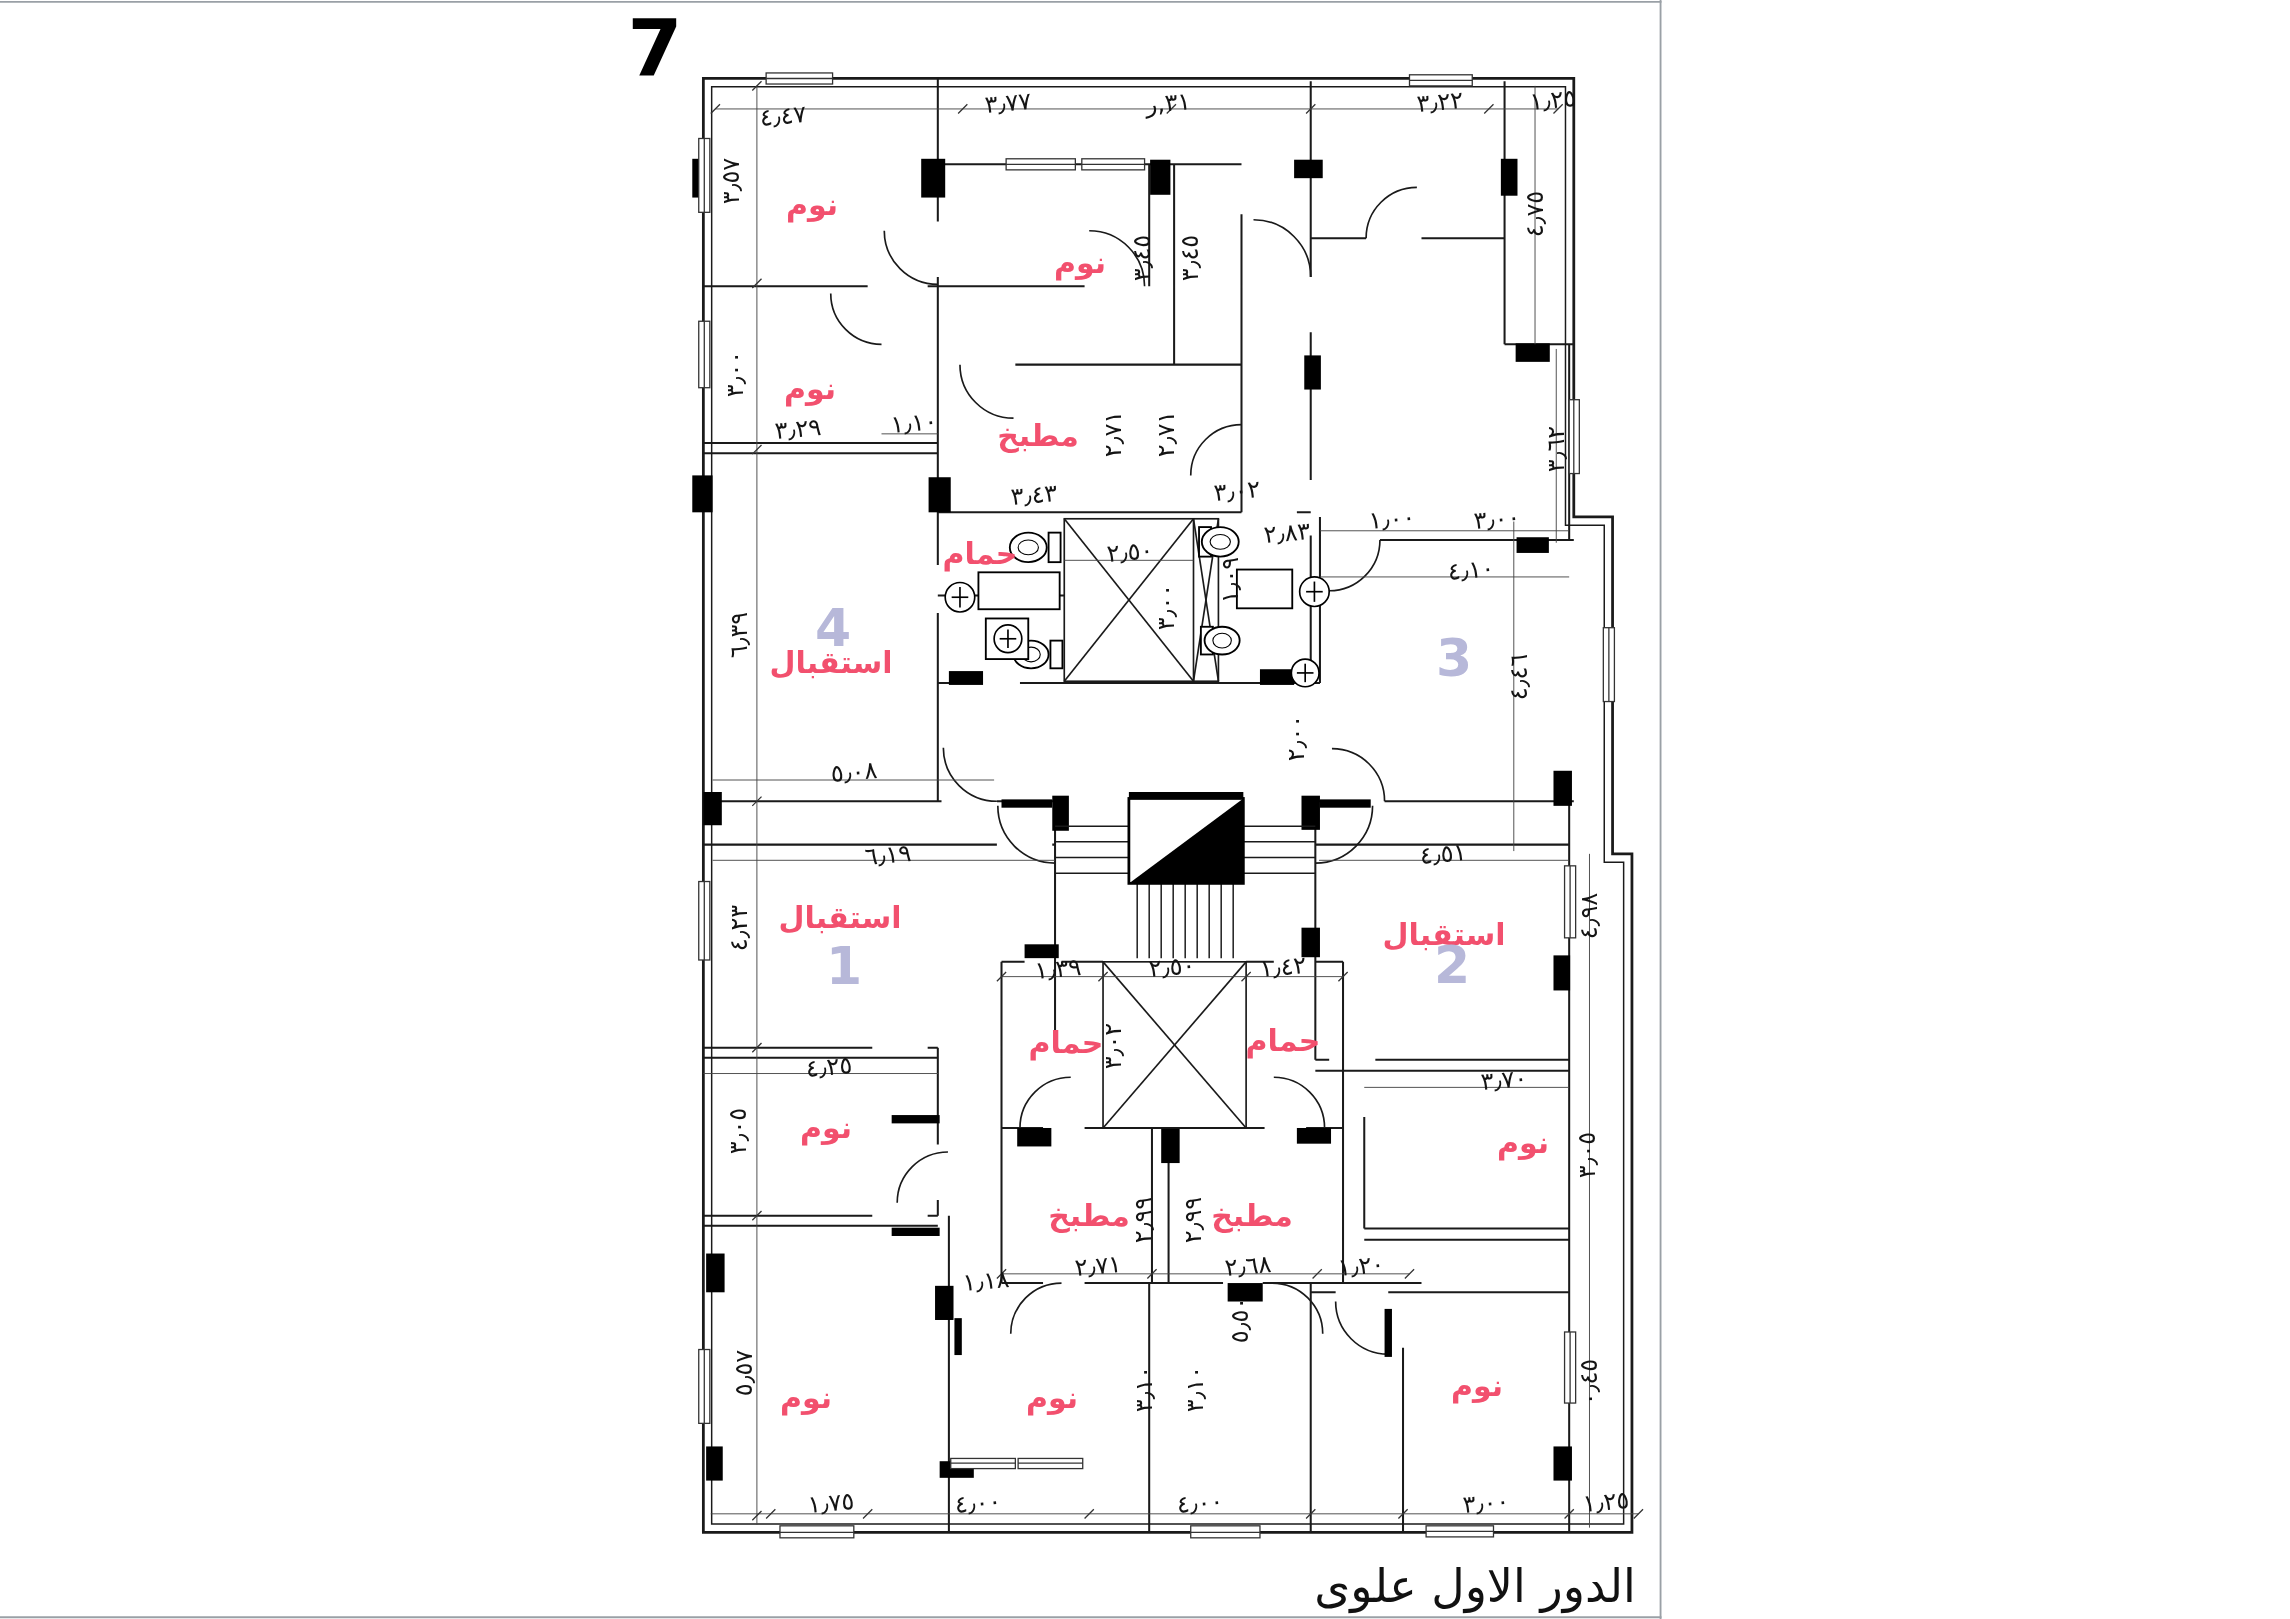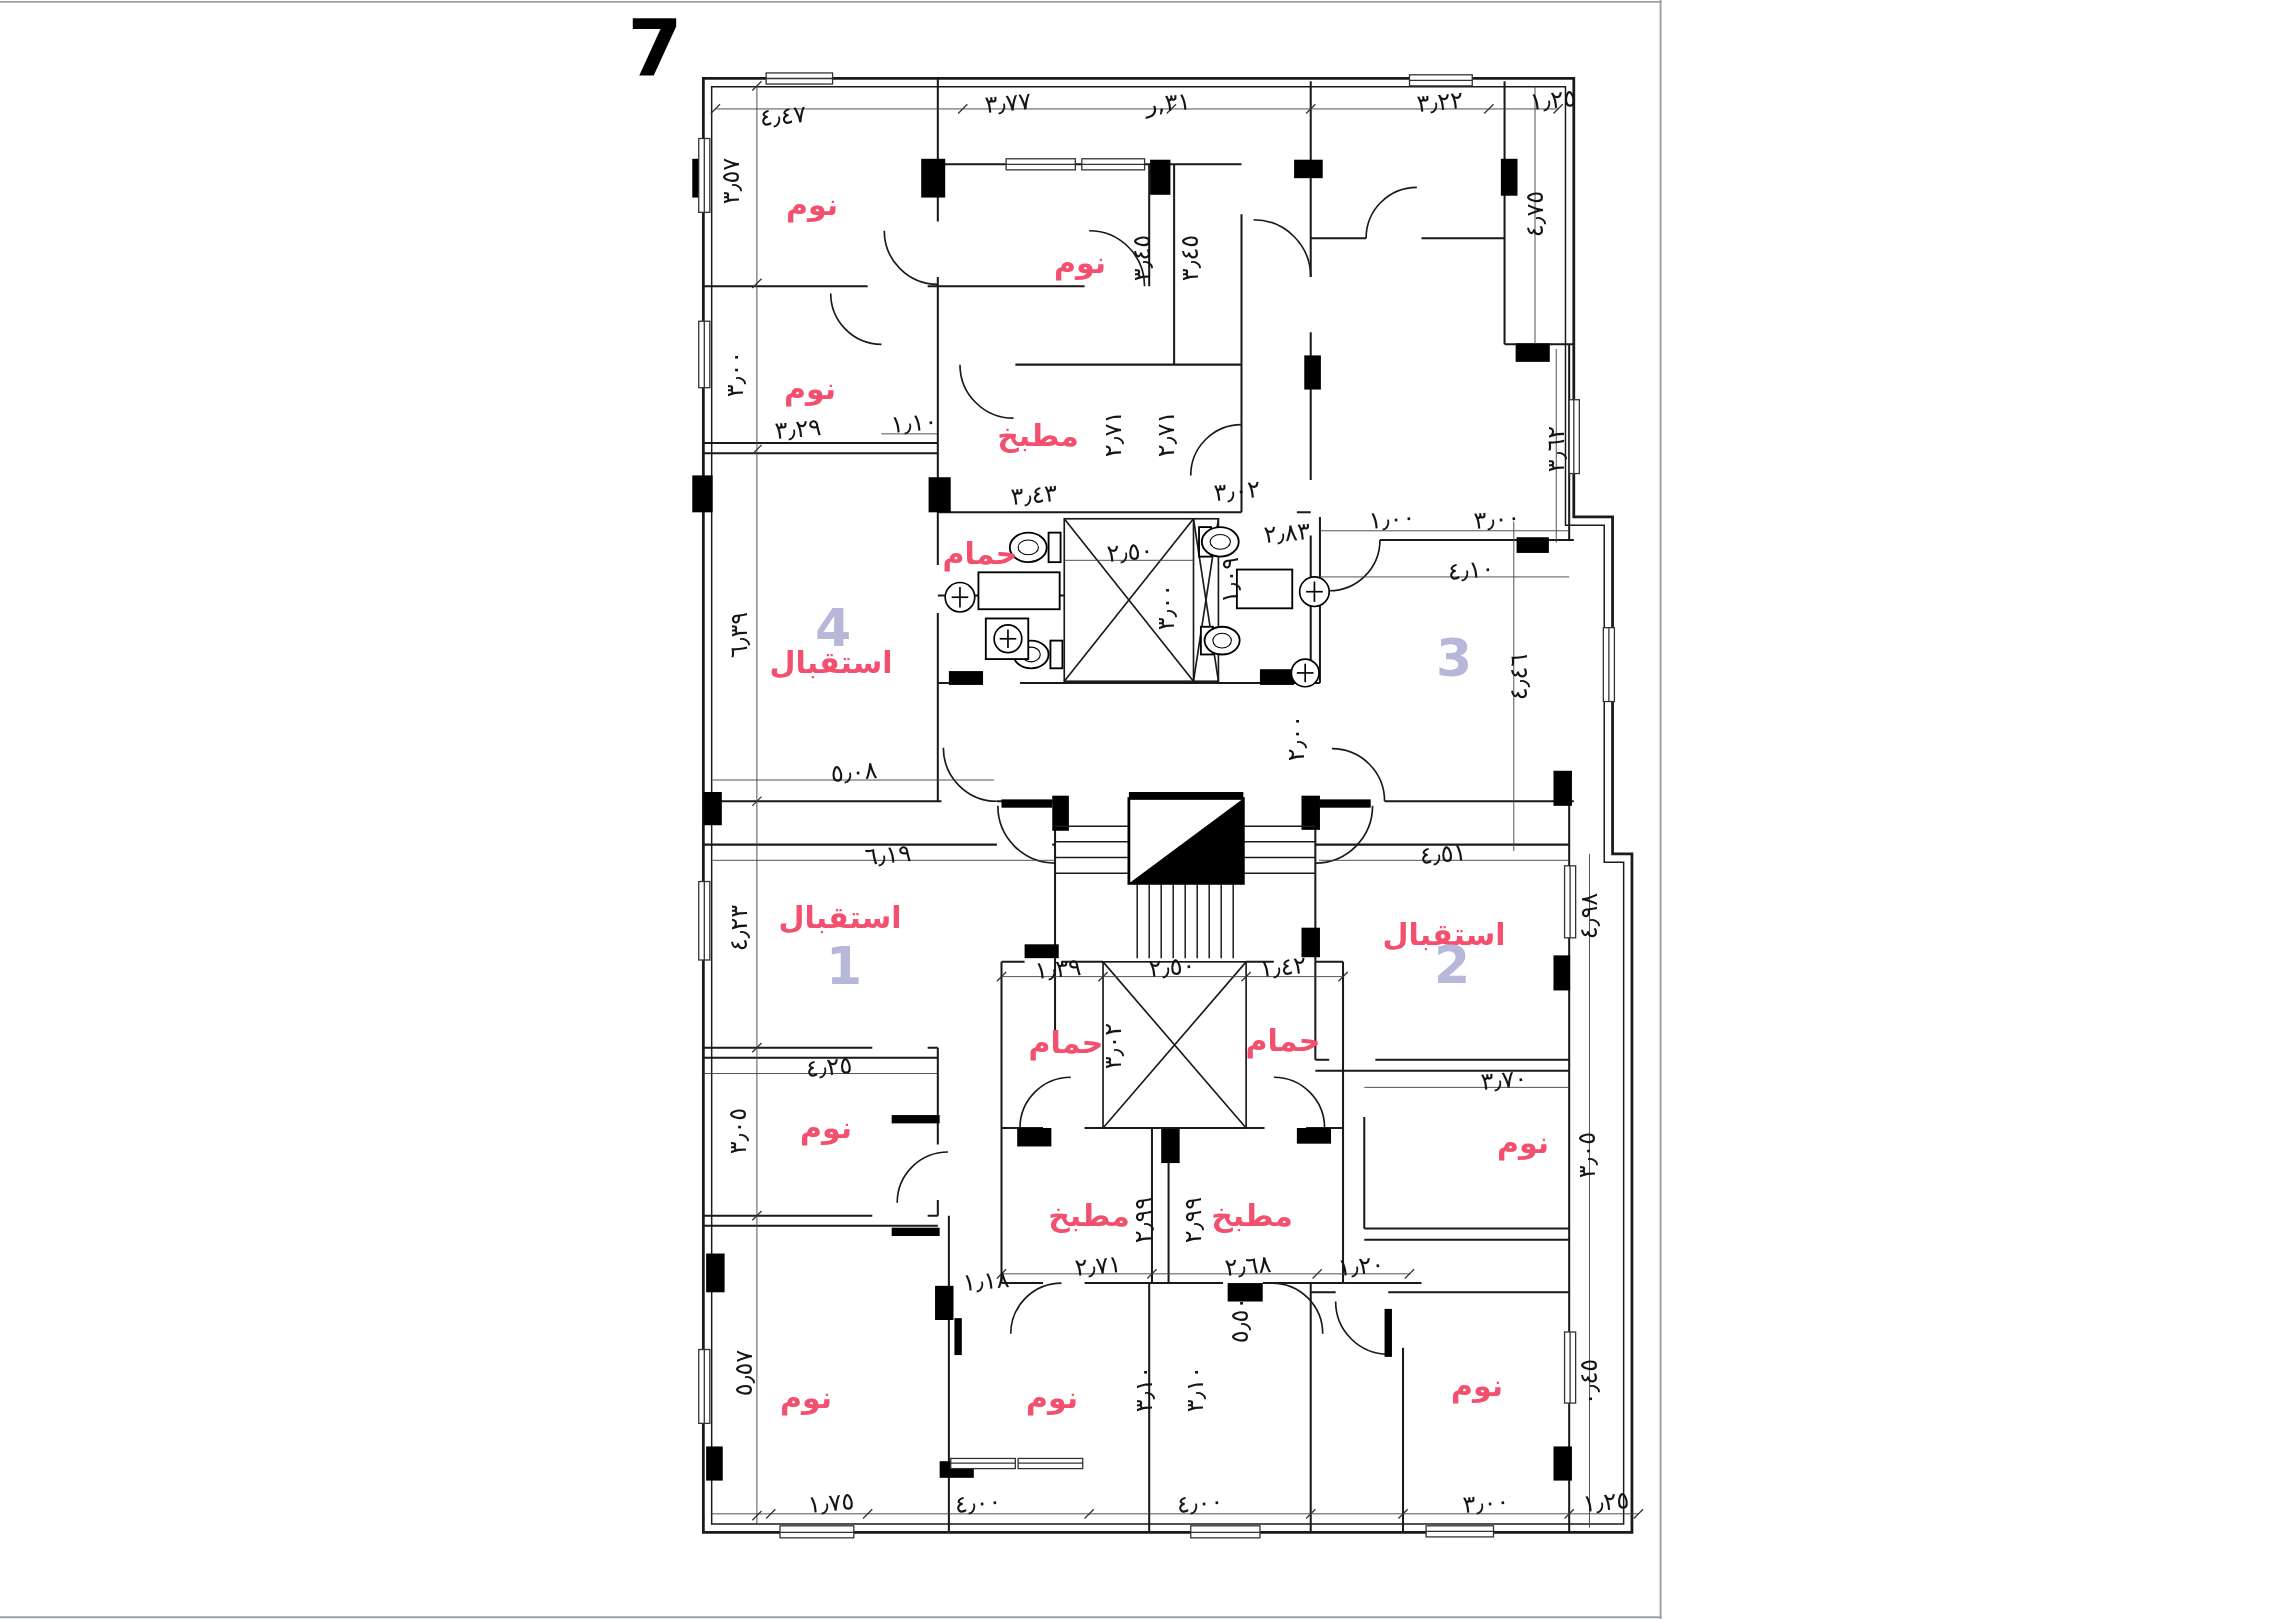--- a/index.html
+++ b/index.html
@@ -356,15 +356,16 @@
       <span class="lbl dimv" style="left: 1589px; top: 1382px; color: rgb(20, 20, 20);">٠٫٤٥</span>
       <span class="lbl dimv" style="left: 1113px; top: 1046px; color: rgb(20, 20, 20);">٣٫٠٢</span>
       <span class="lbl dimv" style="left: 1143px; top: 1220px; color: rgb(20, 20, 20);">٢٫٩٩</span>
       <span class="lbl dimv" style="left: 1193px; top: 1220px; color: rgb(20, 20, 20);">٢٫٩٩</span>
       <span class="lbl dimv" style="left: 1240px; top: 1320px; color: rgb(20, 20, 20);">٥٫٥٠</span>
       <span class="lbl dimv" style="left: 1144px; top: 1389px; color: rgb(20, 20, 20);">٣٫١٠</span>
       <span class="lbl dimv" style="left: 1195px; top: 1389px; color: rgb(20, 20, 20);">٣٫١٠</span>
     </div>
 
 <div id="sheet-number">7</div>
+<div id="floor-title">الدور الاول علوى</div>
 
 </div>
 
 
 </body></html>

